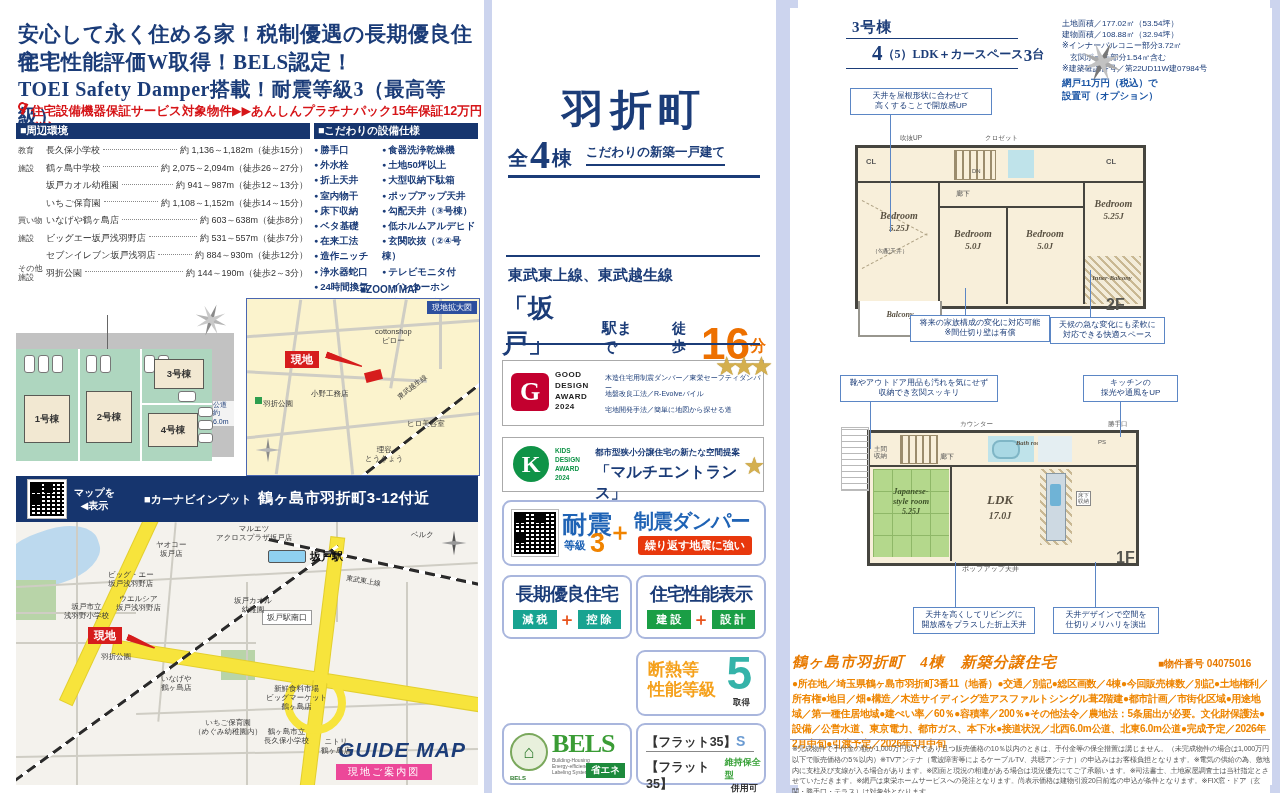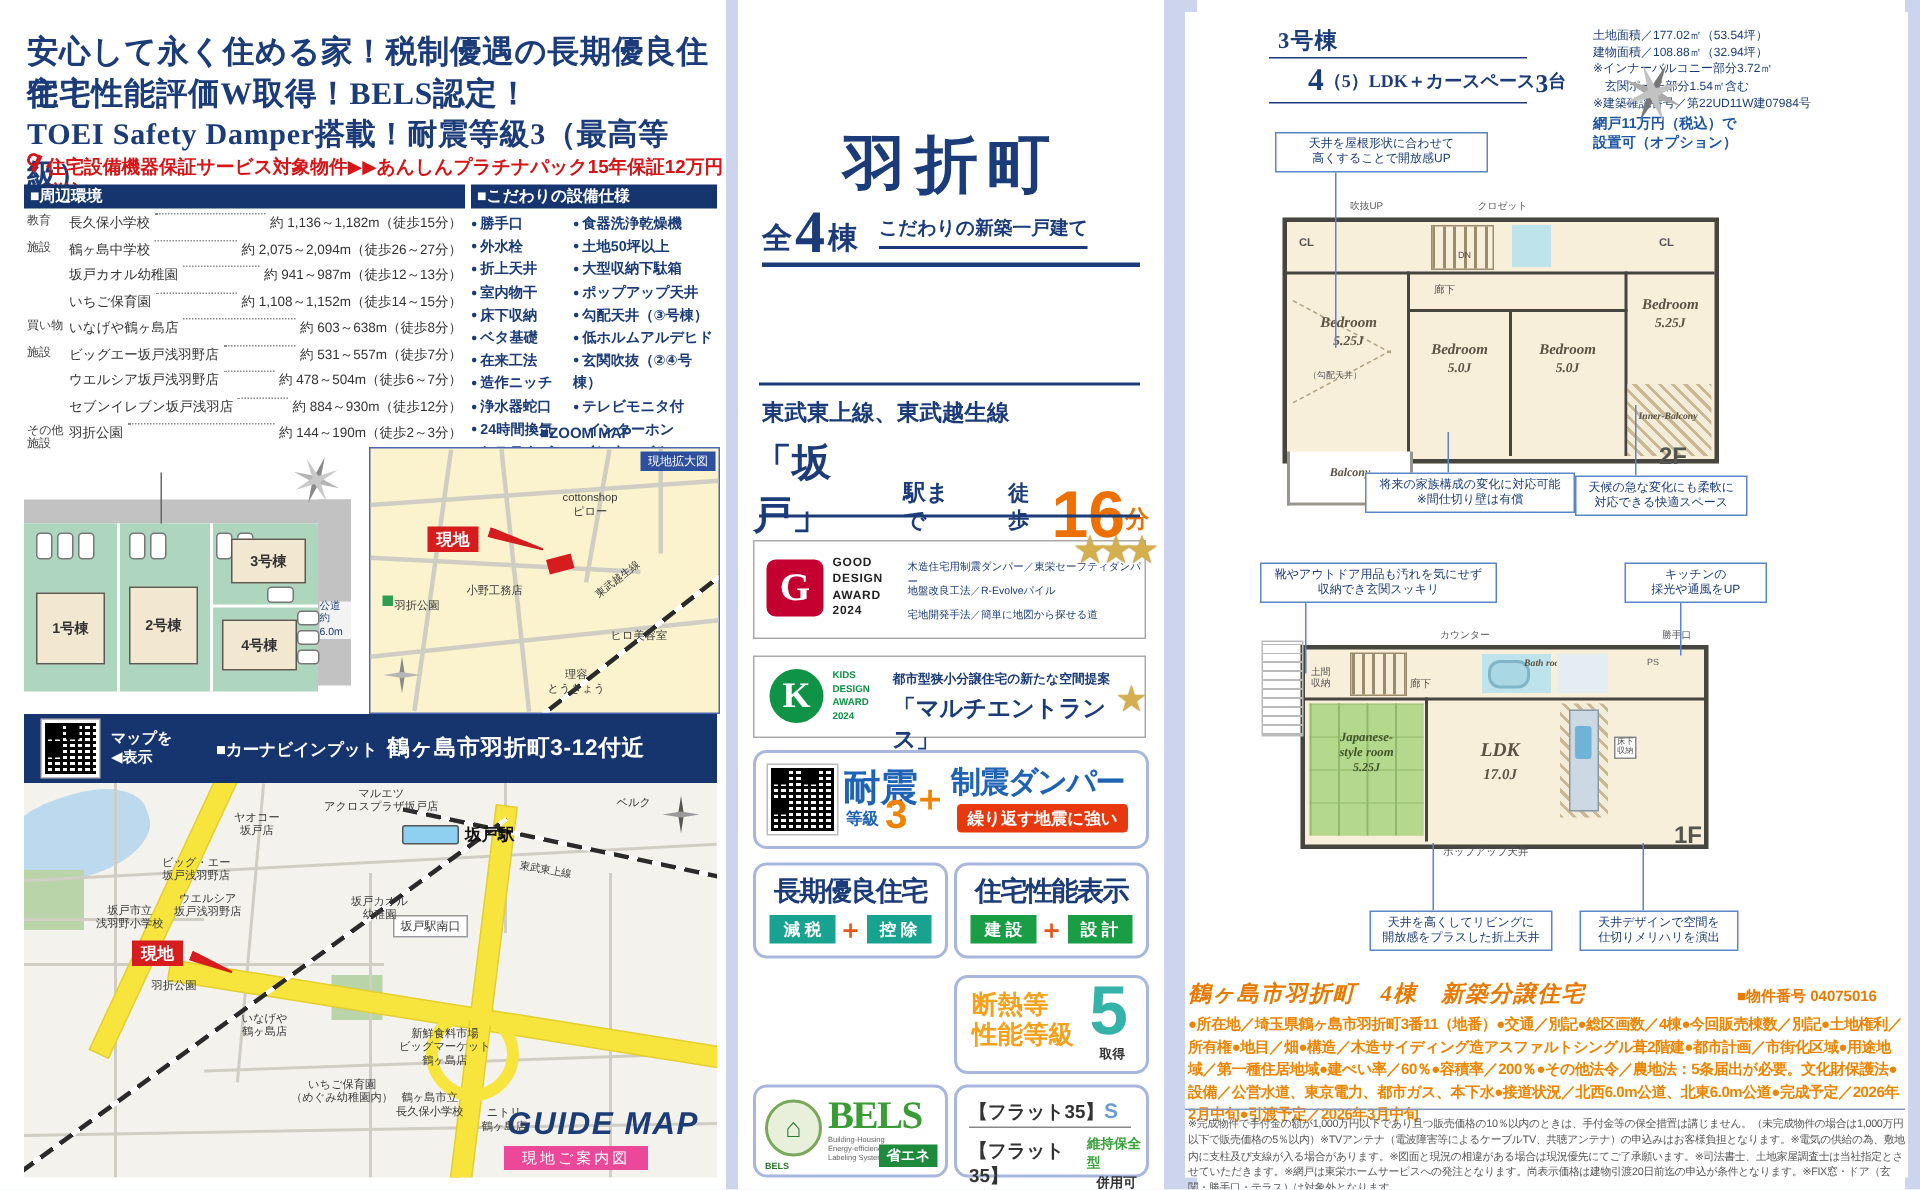--- a/index.html
+++ b/index.html
@@ -7,21 +7,21 @@
   .abs{position:absolute;}
   .serif{font-family:"Liberation Serif","DejaVu Serif",serif;}
   .navy{color:#1b3c78;}
   .pre{white-space:pre-line;}
   .col{position:absolute;top:8px;background:#fff;}
   .gutter{position:absolute;top:0;height:793px;background:#ccd4ee;}
   
   .headline{font-weight:bold;color:#1b3c78;letter-spacing:.5px;}
   .warranty{color:#d61518;font-weight:bold;font-size:12.5px;}
   .secbar{background:#16356e;color:#fff;font-weight:bold;font-size:10.5px;padding:1px 4px;}
-  .envrow{display:flex;align-items:flex-start;height:17.5px;font-size:9px;color:#333;}
+  .envrow{display:flex;align-items:center;height:17.5px;font-size:9px;color:#333;}
   .envrow .cat{width:28px;font-size:8px;line-height:1.15;color:#444;white-space:pre-line;}
   .envrow .nm{white-space:nowrap;}
   .envrow .dots{flex:1;border-bottom:1px dotted #8a8a8a;margin:0 3px 3px 3px;min-width:8px;}
   .envrow .vl{white-space:nowrap;}
   .equipcol{list-style:none;margin:0;padding:0;font-size:9.5px;font-weight:bold;color:#1b3c78;line-height:1.6;}
   .equipcol li{white-space:pre-line;}
   .equipcol li::before{content:"● ";font-size:7px;vertical-align:1px;}
   .bld{position:absolute;background:#f2e8d2;border:1.5px solid #5a5a55;display:flex;align-items:center;justify-content:center;font-size:9.5px;font-weight:bold;color:#333;}
   .car{width:9px;height:16px;background:#fff;border:1px solid #777;border-radius:3px;}
   .carrow{position:absolute;display:flex;gap:3px;}
@@ -116,26 +116,20 @@
             <span class="vl">約 603～638m（徒歩8分）</span>
           </div>
 
           <div class="envrow">
             <span class="cat">施設</span>
             <span class="nm">ビッグエー坂戸浅羽野店</span>
             <span class="dots"></span>
             <span class="vl">約 531～557m（徒歩7分）</span>
           </div>
 
-          <div class="envrow">
-            <span class="cat"></span>
-            <span class="nm">ウエルシア坂戸浅羽野店</span>
-            <span class="dots"></span>
-            <span class="vl">約 478～504m（徒歩6～7分）</span>
-          </div>
 
           <div class="envrow">
             <span class="cat"></span>
             <span class="nm">セブンイレブン坂戸浅羽店</span>
             <span class="dots"></span>
             <span class="vl">約 884～930m（徒歩12分）</span>
           </div>
 
           <div class="envrow">
             <span class="cat">その他
@@ -254,21 +248,21 @@
       <div class="mapLabel" style="left:160px;top:120px;">ヒロ美容室</div>
       <div class="mapLabel" style="left:118px;top:146px;">理容
 とうきょう</div>
       <div class="abs" style="right:2px;top:2px;background:#2d4f9e;color:#fff;font-size:8px;padding:1px 5px;">現地拡大図</div>
       <svg class="compass" style="left:8px;top:138px;" width="26" height="26" viewBox="0 0 40 40">
         <polygon points="20,1 23,20 20,39 17,20" fill="#8a8a8a"></polygon>
           <polygon points="1,20 20,17 39,20 20,23" fill="#b5b5b5"></polygon>
       </svg>
     </div>
 
-    <div class="abs" style="left:8px;top:468px;width:462px;height:46px;background:#16356e;color:#fff;">
+    <div class="abs" style="left:8px;top:468px;width:462px;height:46px;background:#16356e;color:#fff;text-align:center;">
       <div class="abs qr" style="left:12px;top:4px;width:34px;height:34px;"></div>
       <div class="abs pre" style="left:58px;top:10px;font-size:10px;font-weight:bold;line-height:1.3;">マップを
 ◀表示</div>
       <div class="abs" style="left:128px;top:16px;font-size:11px;font-weight:bold;">■カーナビインプット</div>
       <div class="abs" style="left:242px;top:13px;font-size:15px;font-weight:bold;letter-spacing:.5px;">鶴ヶ島市羽折町3-12付近</div>
     </div>
 
     <div class="abs" style="left:8px;top:514px;width:462px;height:263px;background:#f4f2ed;overflow:hidden;">
       <div class="water" style="left:-15px;top:8px;width:100px;height:55px;border-radius:45%;transform:rotate(-18deg);"></div>
       <div class="park" style="left:-5px;top:58px;width:45px;height:40px;"></div>

